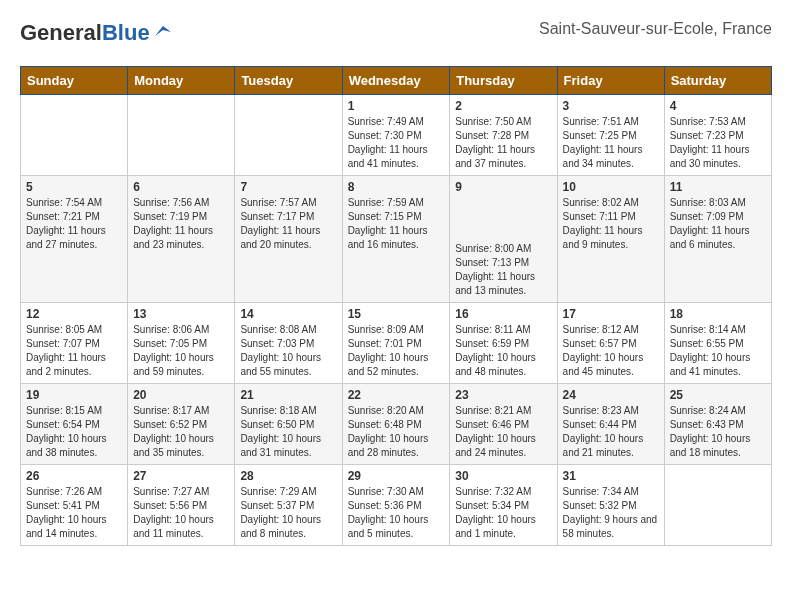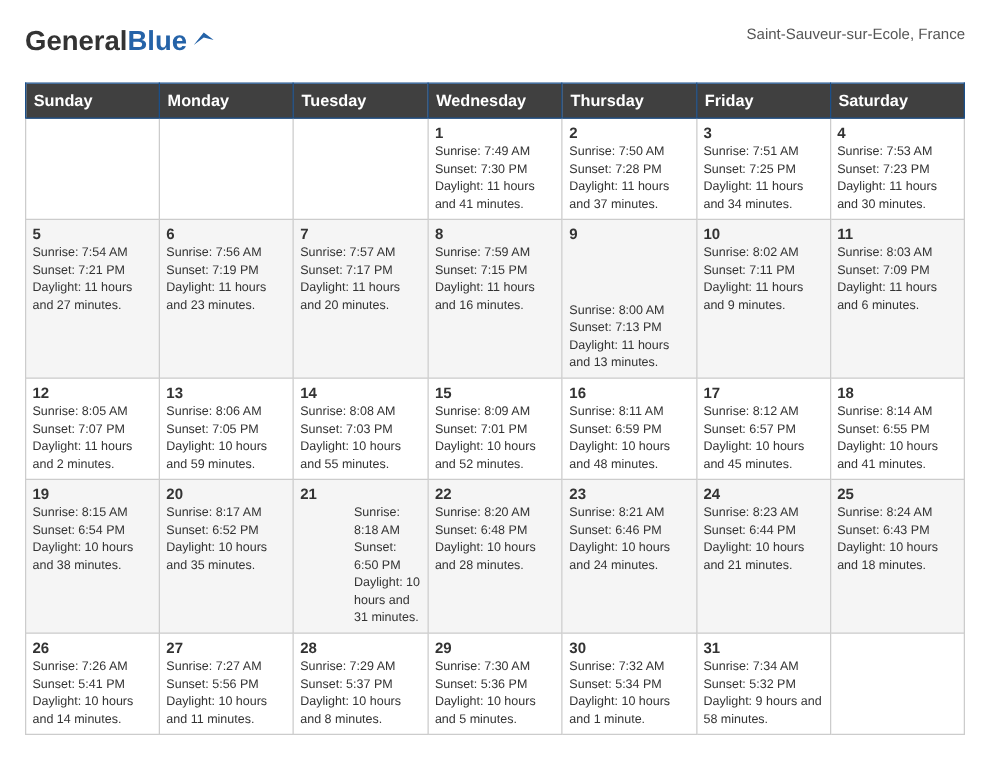--- a/index.html
+++ b/index.html
@@ -32,30 +32,30 @@
     .logo-blue { color: #2563a8; }
     .title-block {
       text-align: right;
     }
     .month-title {
       font-size: 36px;
       font-weight: bold;
       color: #333;
     }
     .location {
-      font-size: 12px;
+      font-size: 16px;
       color: #555;
       text-align: center;
     }
     .calendar {
       width: 100%;
       border-collapse: collapse;
     }
     .calendar th {
-      background-color: #404040;
+      background-color: #a16207;
       color: #fff;
       text-align: left;
       padding: 6px 6px;
       font-size: 13px;
       font-weight: bold;
       border: 1px solid #1a4f8a;
     }
     .calendar td {
       border: 1px solid #ccc;
       vertical-align: top;
@@ -241,21 +241,21 @@
 Daylight: 10 hours and 38 minutes.</div>
         </td>
         <td>
           <div class="day-number">20</div>
           <div class="day-info" style="white-space: pre-line;">Sunrise: 8:17 AM
 Sunset: 6:52 PM
 Daylight: 10 hours and 35 minutes.</div>
         </td>
         <td>
           <div class="day-number">21</div>
-          <div class="day-info" style="white-space: pre-line; margin-left: 43px;">Sunrise: 8:18 AM
+          <div class="day-info" style="white-space: pre-line;">Sunrise: 8:18 AM
 Sunset: 6:50 PM
 Daylight: 10 hours and 31 minutes.</div>
         </td>
         <td>
           <div class="day-number">22</div>
           <div class="day-info" style="white-space: pre-line;">Sunrise: 8:20 AM
 Sunset: 6:48 PM
 Daylight: 10 hours and 28 minutes.</div>
         </td>
         <td>

